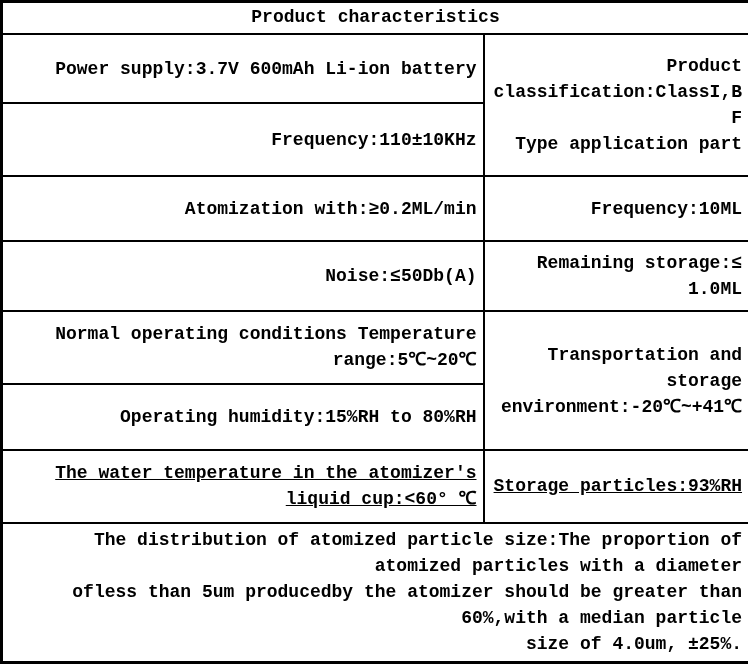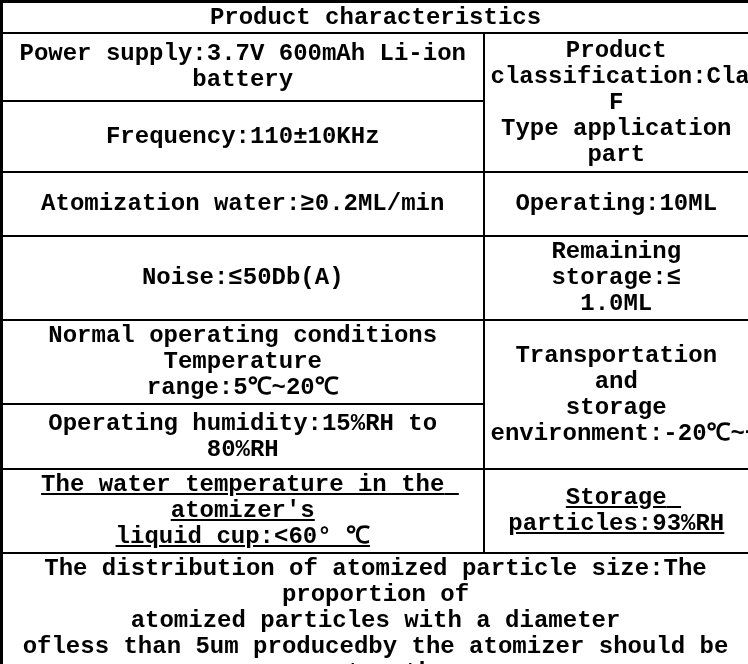--- a/index.html
+++ b/index.html
@@ -7,41 +7,41 @@
     padding: 0;
     background: #ffffff;
   }
   .page {
     width: 748px;
     height: 664px;
     background: #ffffff;
     color: #000000;
     font-family: "Liberation Mono", "DejaVu Sans Mono", monospace;
     font-weight: bold;
-    font-size: 24px;
+    font-size: 18px;
     box-sizing: border-box;
   }
   table.spec-table {
     width: 748px;
     height: 664px;
     border-collapse: collapse;
     table-layout: fixed;
     border: 3px solid #000000;
   }
   .spec-table col.left-col  { width: 482px; }
   .spec-table col.right-col { width: 266px; }
   .spec-table th, .spec-table td {
     border: 2px solid #000000;
     padding: 2px 6px;
     line-height: 26px;
     white-space: pre-wrap;
     vertical-align: middle;
     overflow: hidden;
     font-weight: bold;
-    text-align: center;
+    text-align: right;
   }
   .spec-table th.title-cell {
     height: 27px;
     text-align: center;
     line-height: 27px;
     padding: 1px 6px;
   }
   .v-top { vertical-align: top; padding-top: 5px; }
   tr.r1 { height: 68px; }
   tr.r2 { height: 71px; font-family: Liberation Mono, monospace; }
@@ -69,34 +69,34 @@
         <td>Power supply:3.7V 600mAh Li-ion battery</td>
         <td rowspan="2" class="v-top">Product
 classification:ClassI,B
 F
 Type application part</td>
       </tr>
       <tr class="r2">
         <td>Frequency:110±10KHz</td>
       </tr>
       <tr class="r3">
-        <td>Atomization water:≥0.2ML/min</td>
-        <td>Operating:10ML</td>
+        <td>Atomization with:≥0.2ML/min</td>
+        <td>Frequency:10ML</td>
       </tr>
       <tr class="r4">
         <td>Noise:≤50Db(A)</td>
         <td>Remaining storage:≤
 1.0ML</td>
       </tr>
       <tr class="r5">
         <td>Normal operating conditions Temperature
 range:5℃~20℃</td>
         <td rowspan="2" class="v-top">Transportation and
 storage
-environment:-20℃~+89℃</td>
+environment:-20℃~+41℃</td>
       </tr>
       <tr class="r6">
         <td>Operating humidity:15%RH to 80%RH</td>
       </tr>
       <tr class="r7">
         <td>The water temperature in the atomizer's
 liquid cup:&lt;60° ℃</td>
         <td>Storage particles:93%RH</td>
       </tr>
       <tr class="r8">

